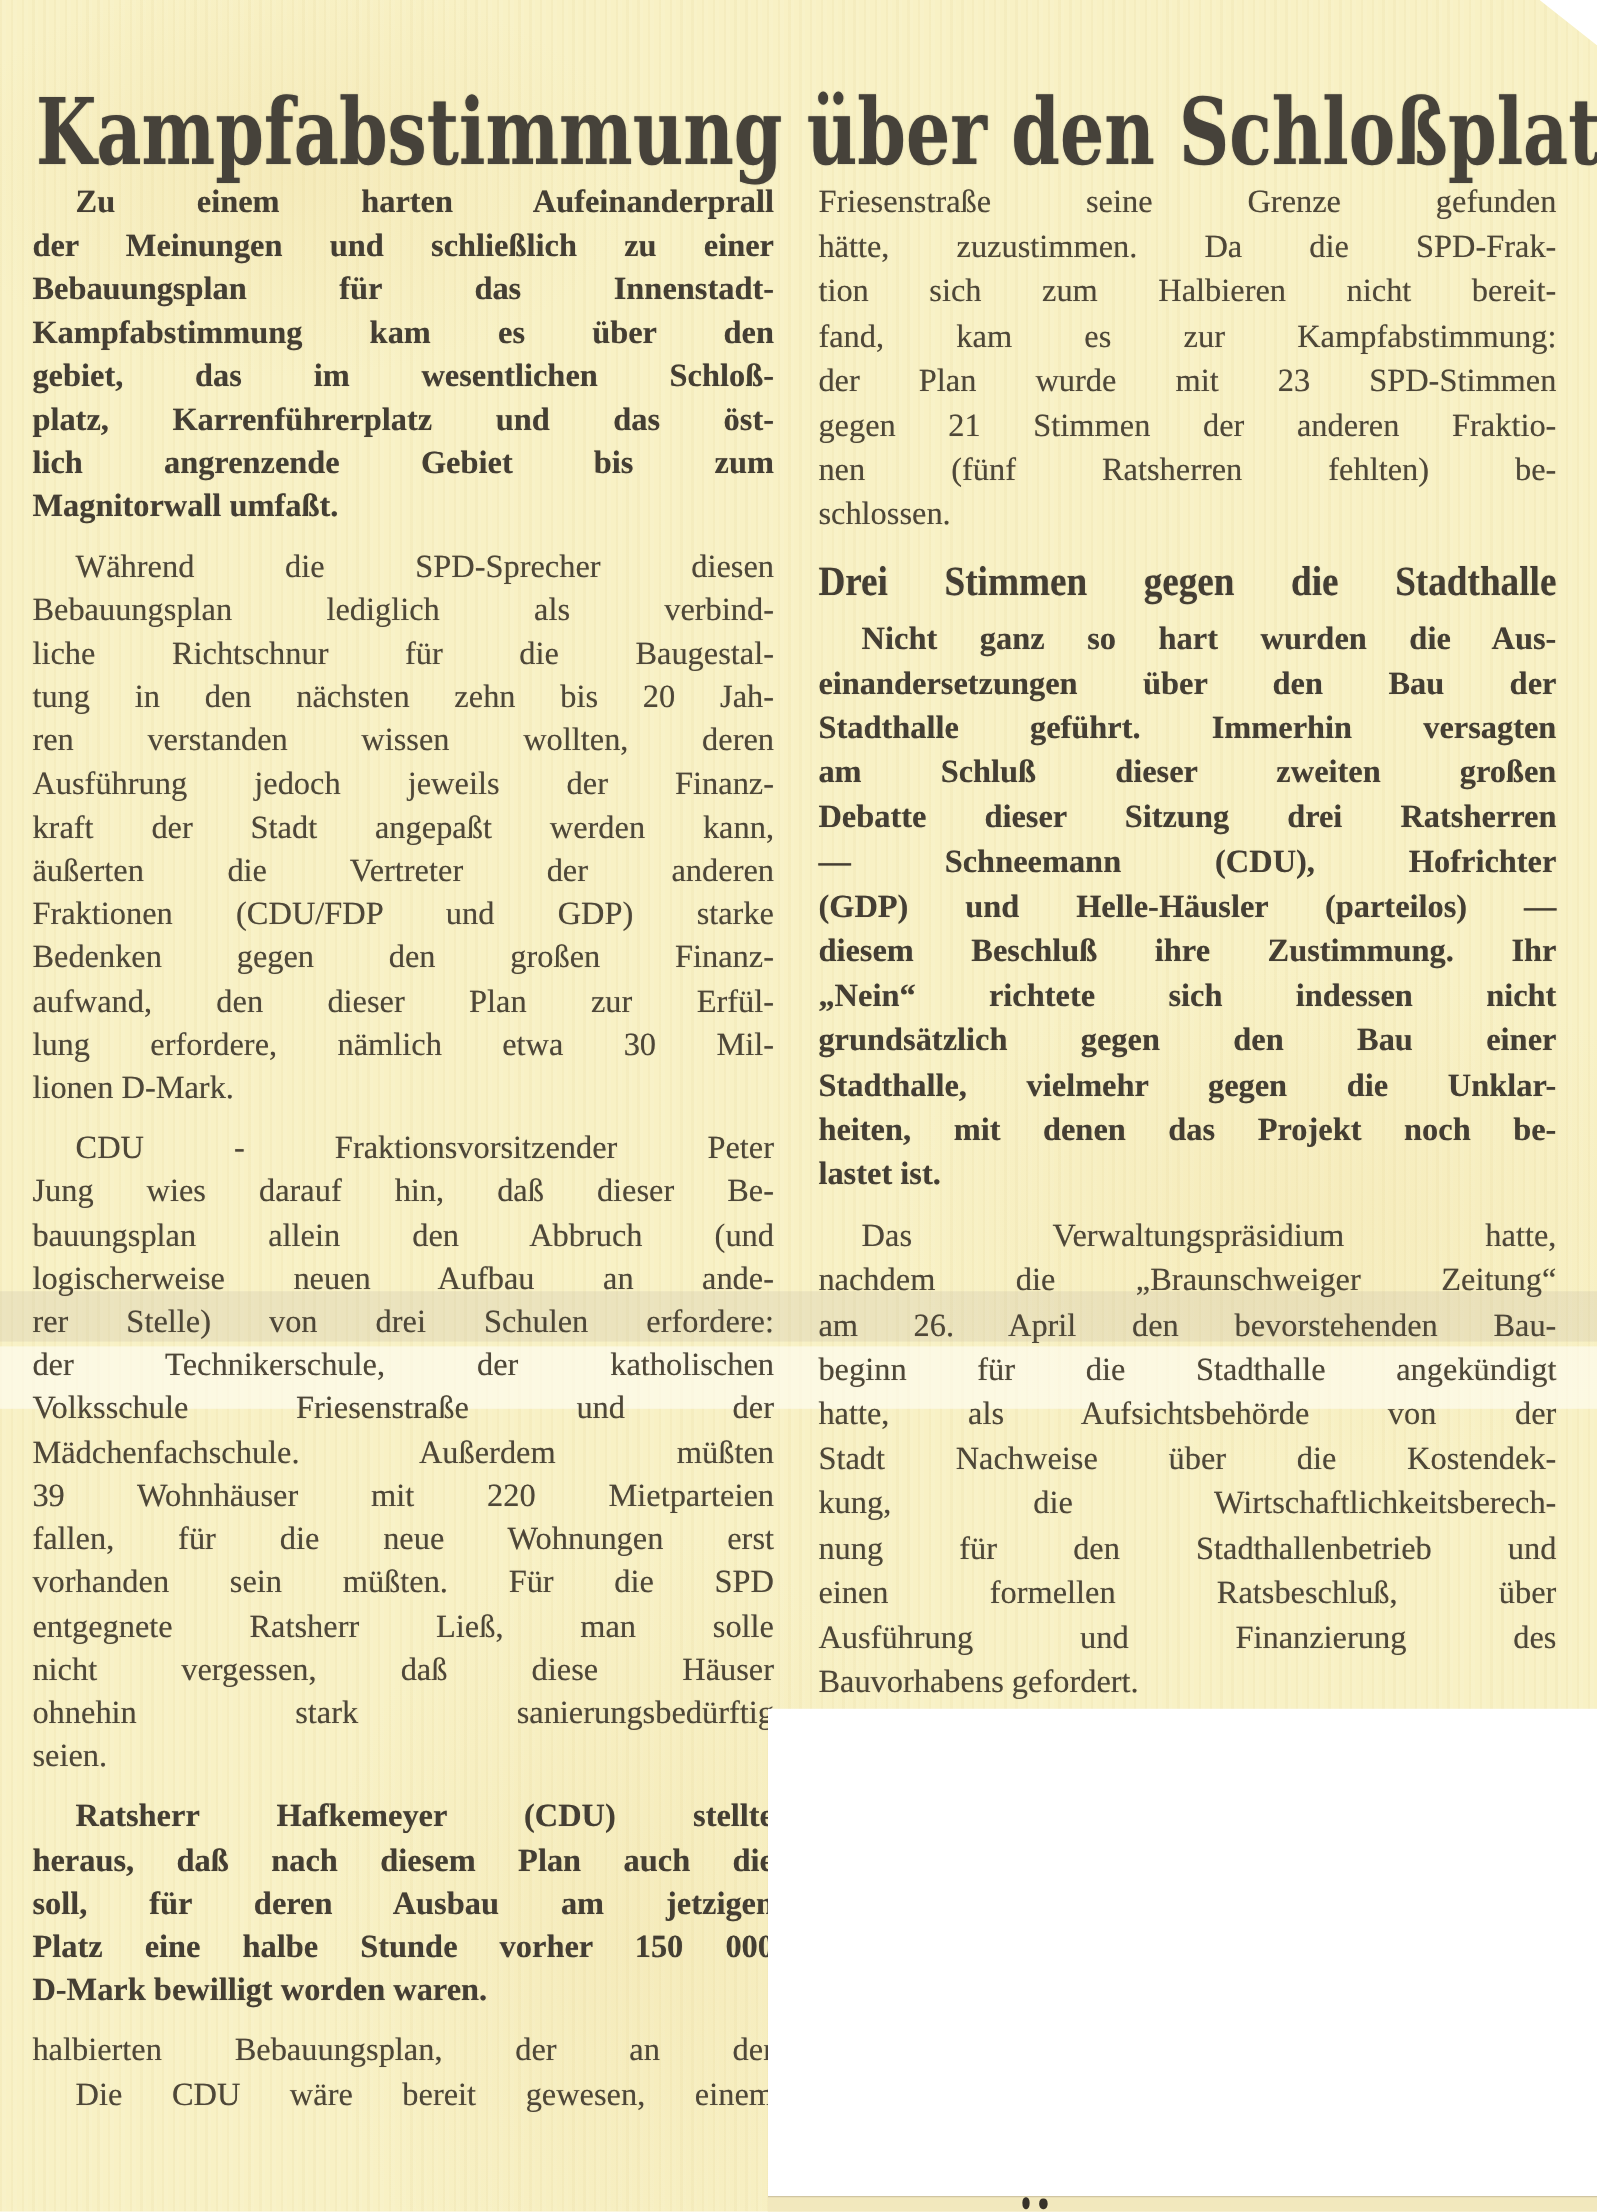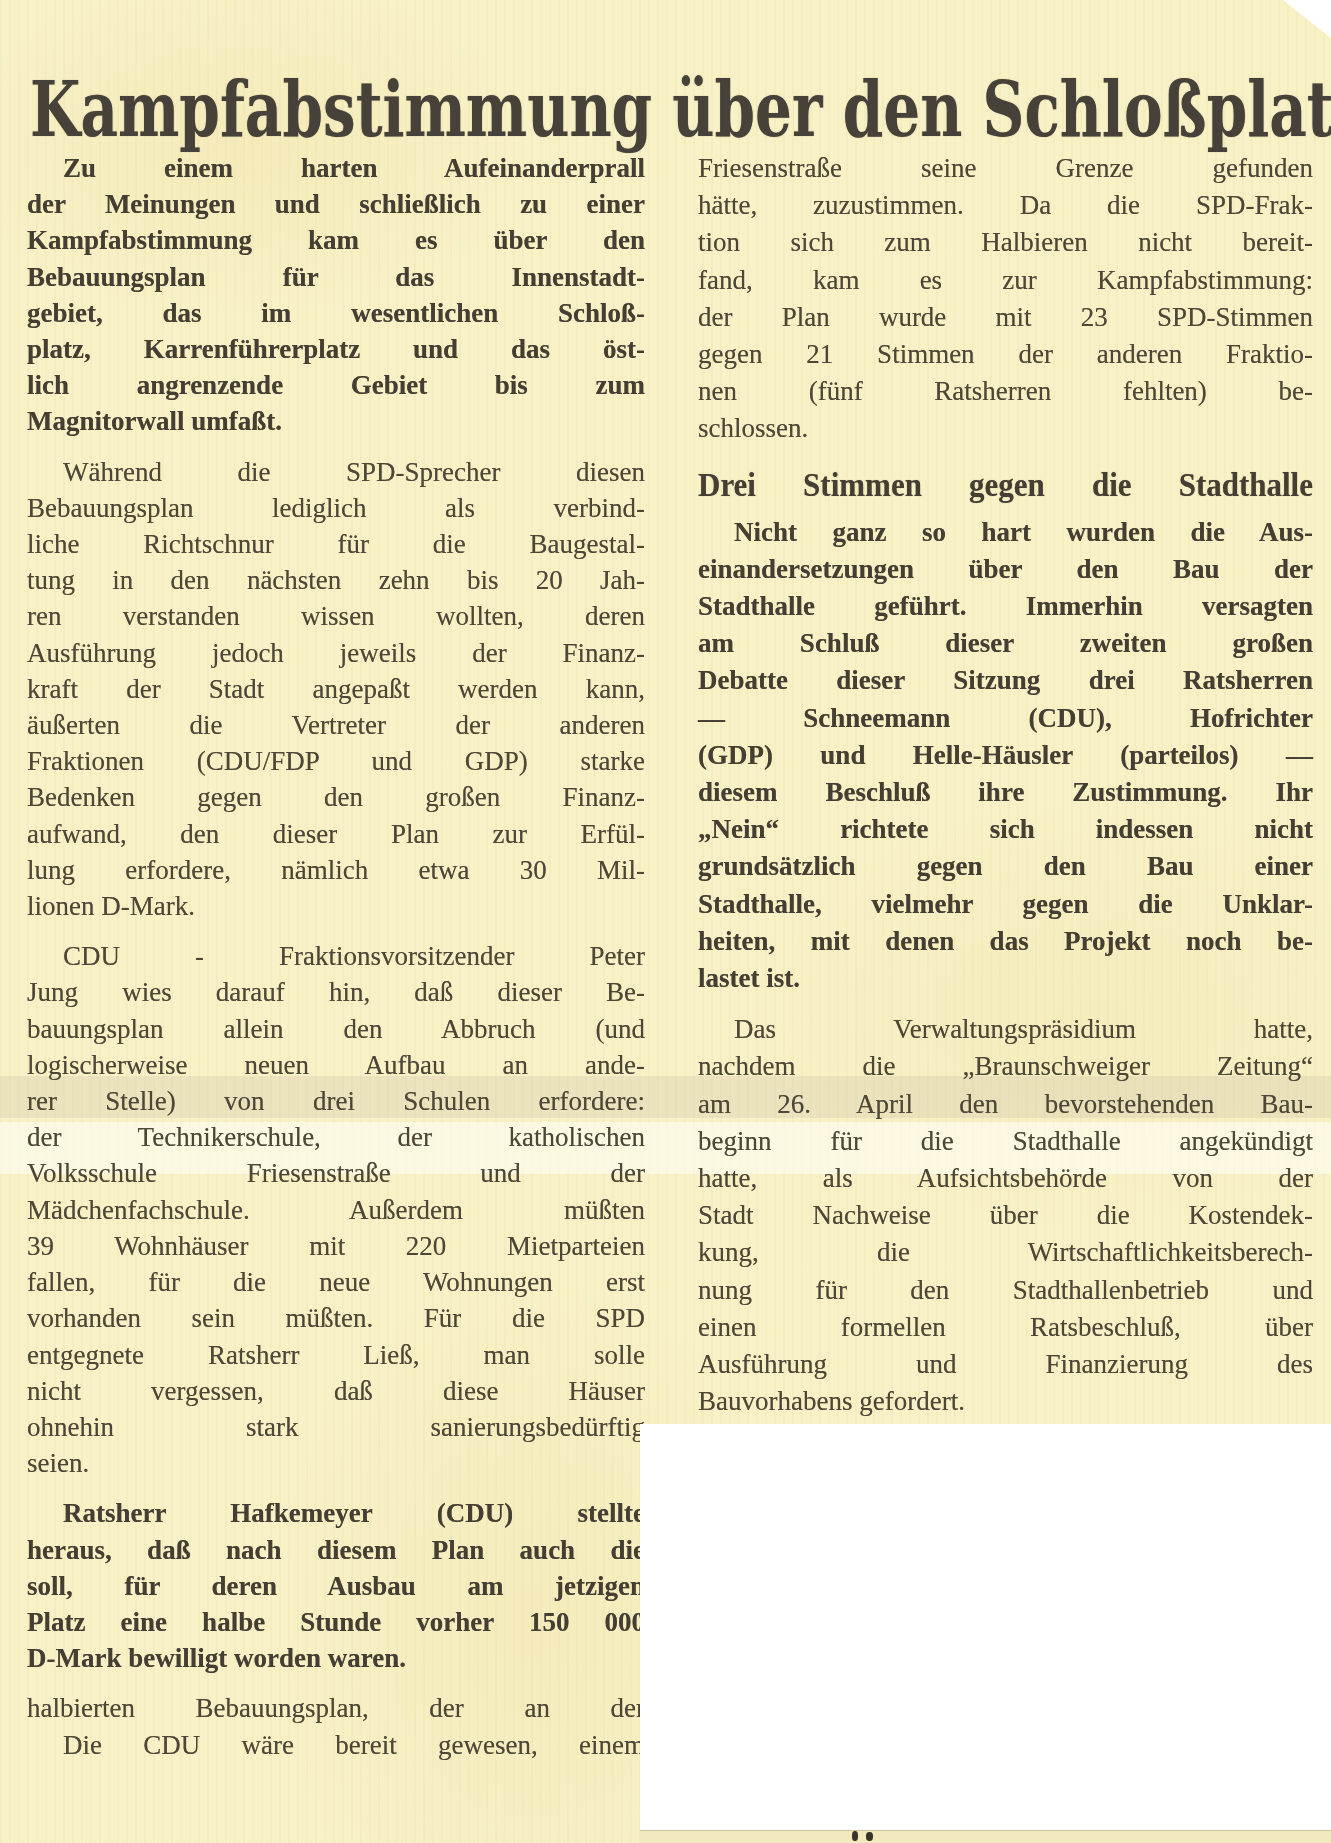--- a/index.html
+++ b/index.html
@@ -30,21 +30,21 @@
     font-size: 58px; font-weight: 700; color: var(--headline-ink, #46423a);
     transform: scaleY(1.32); transform-origin: top left;
     text-align: justify; text-align-last: justify;
     white-space: nowrap; letter-spacing: 0px;
     text-shadow: 0 0 1px rgba(70,66,58,0.45);
   }
 
   
   .col { position: absolute; top: 150px; color: var(--ink, #4e4738); font-family: Liberation Serif, serif; }
   #col-left  { left: 27px;  width: 618px; }
-  #col-right { left: 682px; width: 615px; margin-left: 16px; }
+  #col-right { left: 682px; width: 615px; }
   .para { margin: 0 0 14px 0; }
   .ln {
     font-size: 27px; line-height: 36.2px;
     text-align: justify; text-align-last: justify;
     text-shadow: 0 0 0.6px rgba(78,71,56,0.55);
   }
   #col-right .ln { line-height: 37.2px; }
   .ln-indent { padding-left: 36px; }
   .ln-last { text-align-last: left; }
   .bold .ln { font-weight: 700; color: var(--bold-ink, #443e33); }
@@ -84,22 +84,22 @@
 <div id="scan">
   <div id="band-gray" class="band"></div>
   <div id="band-light" class="band"></div>
 
   <h1 id="headline">Kampfabstimmung über den Schloßplatz</h1>
 
   <div id="col-left" class="col">
       <div class="para bold">
         <div class="ln ln-indent">Zu einem harten Aufeinanderprall</div>
         <div class="ln">der Meinungen und schließlich zu einer</div>
+        <div class="ln">Bebauungsplan für das Innenstadt-</div>
         <div class="ln">Kampfabstimmung kam es über den</div>
-        <div class="ln">Bebauungsplan für das Innenstadt-</div>
         <div class="ln">gebiet, das im wesentlichen Schloß-</div>
         <div class="ln">platz, Karrenführerplatz und das öst-</div>
         <div class="ln">lich angrenzende Gebiet bis zum</div>
         <div class="ln ln-last">Magnitorwall umfaßt.</div>
       </div>
       <div class="para">
         <div class="ln ln-indent">Während die SPD-Sprecher diesen</div>
         <div class="ln">Bebauungsplan lediglich als verbind-</div>
         <div class="ln">liche Richtschnur für die Baugestal-</div>
         <div class="ln">tung in den nächsten zehn bis 20 Jah-</div>

